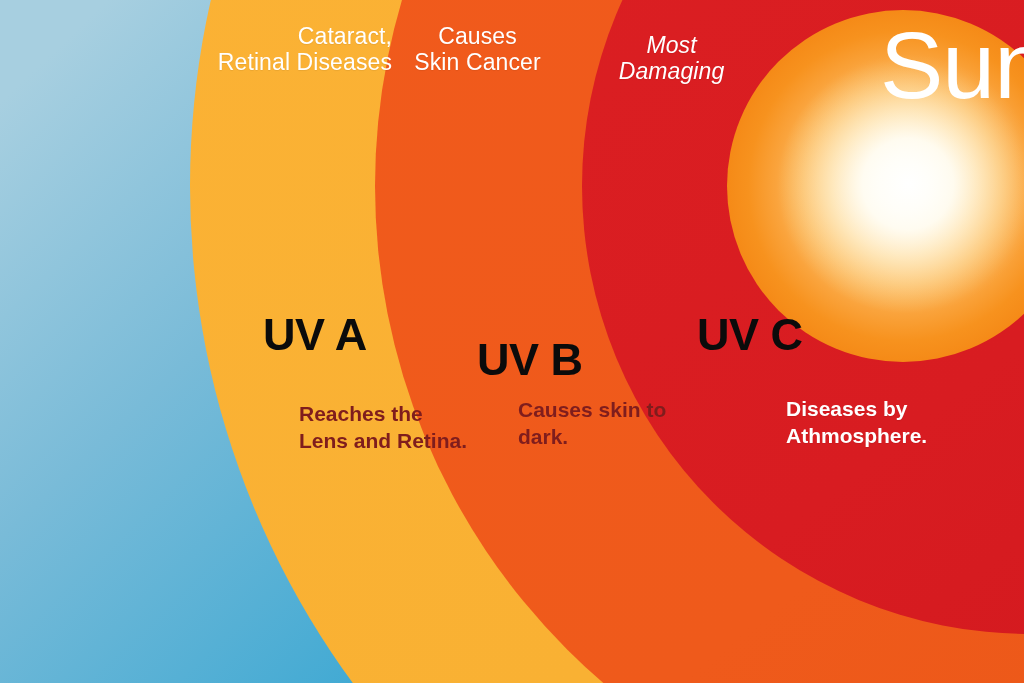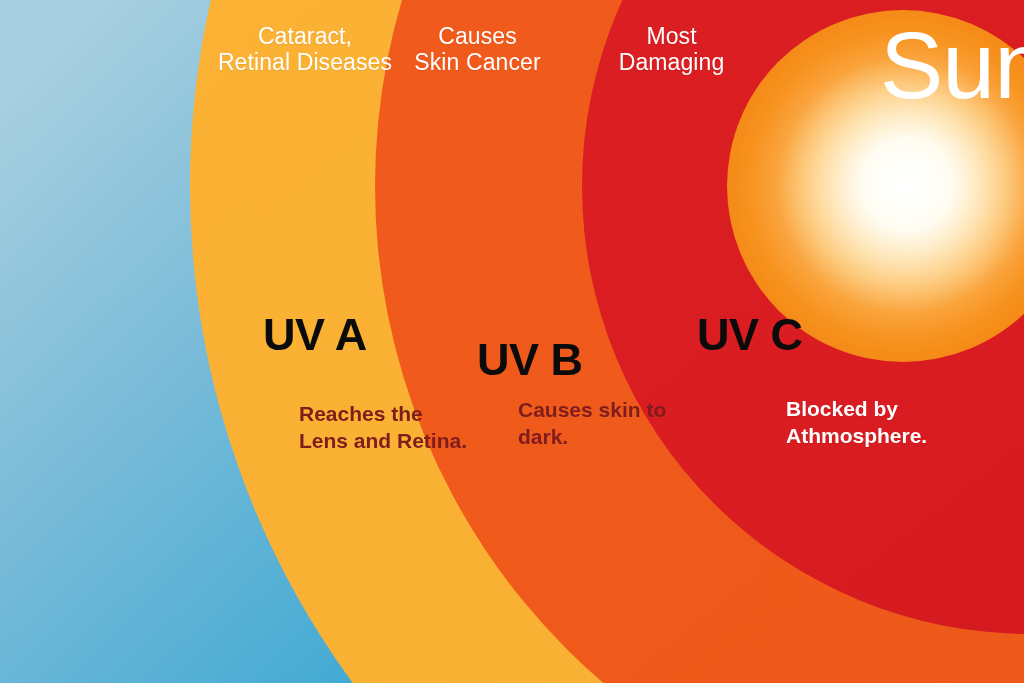--- a/index.html
+++ b/index.html
@@ -32,23 +32,23 @@
   }
   
   .band-caption {
     color: #FFFFFF;
     font-size: 23px;
     font-weight: 400;
     text-align: center;
     letter-spacing: 0.1px;
     text-shadow: 0 1px 1px rgba(0,0,0,0.07);
   }
-  #caption-uva { left: 205px; top: 24px;  width: 200px; }
+  #caption-uva { left: 192px; top: 24px;  width: 200px; text-align: right; }
   #caption-uvb { left: 395px; top: 24px;  width: 165px; }
-  #caption-uvc { left: 594px; top: 24px;  width: 155px; }
+  #caption-uvc { left: 594px; top: 33px;  width: 155px; font-style: italic; }
 
   
   .band-title {
     color: #0B0B0B;
     font-size: 45px;
     font-weight: 700;
     letter-spacing: -0.5px;
     text-align: right;
   }
   #title-uva { left: 263px; top: 310px; }
@@ -156,18 +156,18 @@
   <div class="label band-title" id="title-uvb">UV B</div>
 
   <div class="label band-desc dark" id="desc-uvb">Causes skin to
 dark.</div>
 
   <div class="label band-caption" id="caption-uvc">Most
 Damaging</div>
 
   <div class="label band-title" id="title-uvc">UV C</div>
 
-  <div class="label band-desc light" id="desc-uvc">Blocked by
+  <div class="label band-desc light" id="desc-uvc">Diseases by
 Athmosphere.</div>
 
   <div class="label" id="sun-label">Sun</div>
 
 </div>
 
 </body></html>

